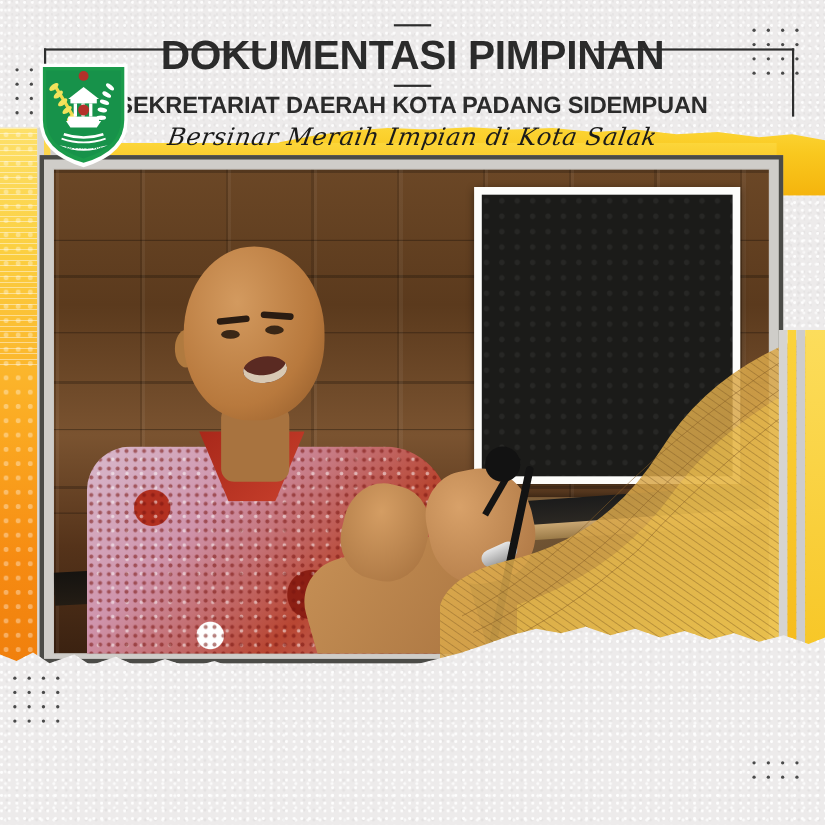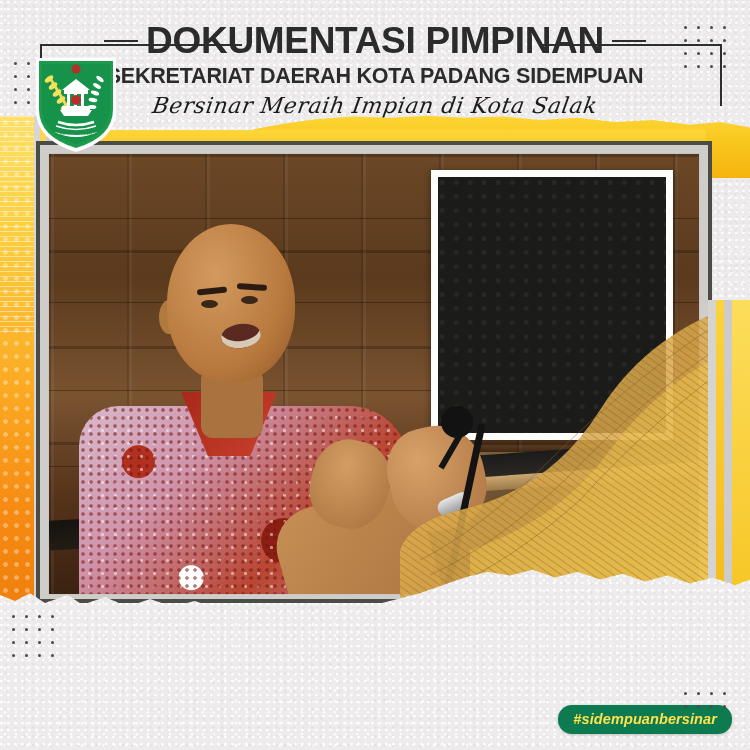--- a/index.html
+++ b/index.html
@@ -20,21 +20,21 @@
   
   .bracket{position:absolute;border-color:#2e2e2e;border-style:solid;}
   .bracket-left{left:40px;top:44px;width:200px;height:420px;border-width:2px 0 0 2px;border-right:0;border-bottom:0;}
   .bracket-right{right:28px;top:44px;width:180px;height:60px;border-width:2px 2px 0 0;border-left:0;border-bottom:0;}
 
   .dotgrid{position:absolute;display:grid;gap:10px;}
   .dotgrid i{display:block;width:3px;height:3px;background:#4a4a4a;border-radius:50%;}
 
   
   .title-wrap{position:absolute;left:0;top:22px;width:750px;text-align:center;z-index:12;}
-  .title-row{display:flex;align-items:center;justify-content:center;gap:8px;}
+  .title-row{display:flex;align-items:center;justify-content:center;gap:8px;flex-direction:column;}
   .t-dash{height:2px;width:34px;background:#2c2c2c;}
   .t-main{font-size:37px;font-weight:bold;letter-spacing:-0.3px;color:#2b2b2b;
      font-family:"Liberation Sans",sans-serif;line-height:1;white-space:nowrap;}
   .t-sub{margin-top:5px;font-size:21.5px;font-weight:bold;color:#2b2b2b;letter-spacing:-0.2px;
      font-family:"Liberation Sans",sans-serif;white-space:nowrap;}
   .t-script{margin-top:4px;font-size:22px;color:#1b1b1b;font-style:italic;
      font-family:"DejaVu Serif",serif;letter-spacing:0.6px;white-space:nowrap;
      transform:skewX(-9deg);}
 
   
@@ -370,15 +370,14 @@
         <path d="M348 52 Q260 112 180 200 Q110 262 45 290"></path>
       </g>
     </svg>
   </div>
 
   <div class="torn">
     <div class="torn-shadow"></div>
     <div class="torn-fill"></div>
   </div>
 
-  <div class="hashpill">#sidempuanbersinar</div>
 
 </div>
 
 </body></html>

